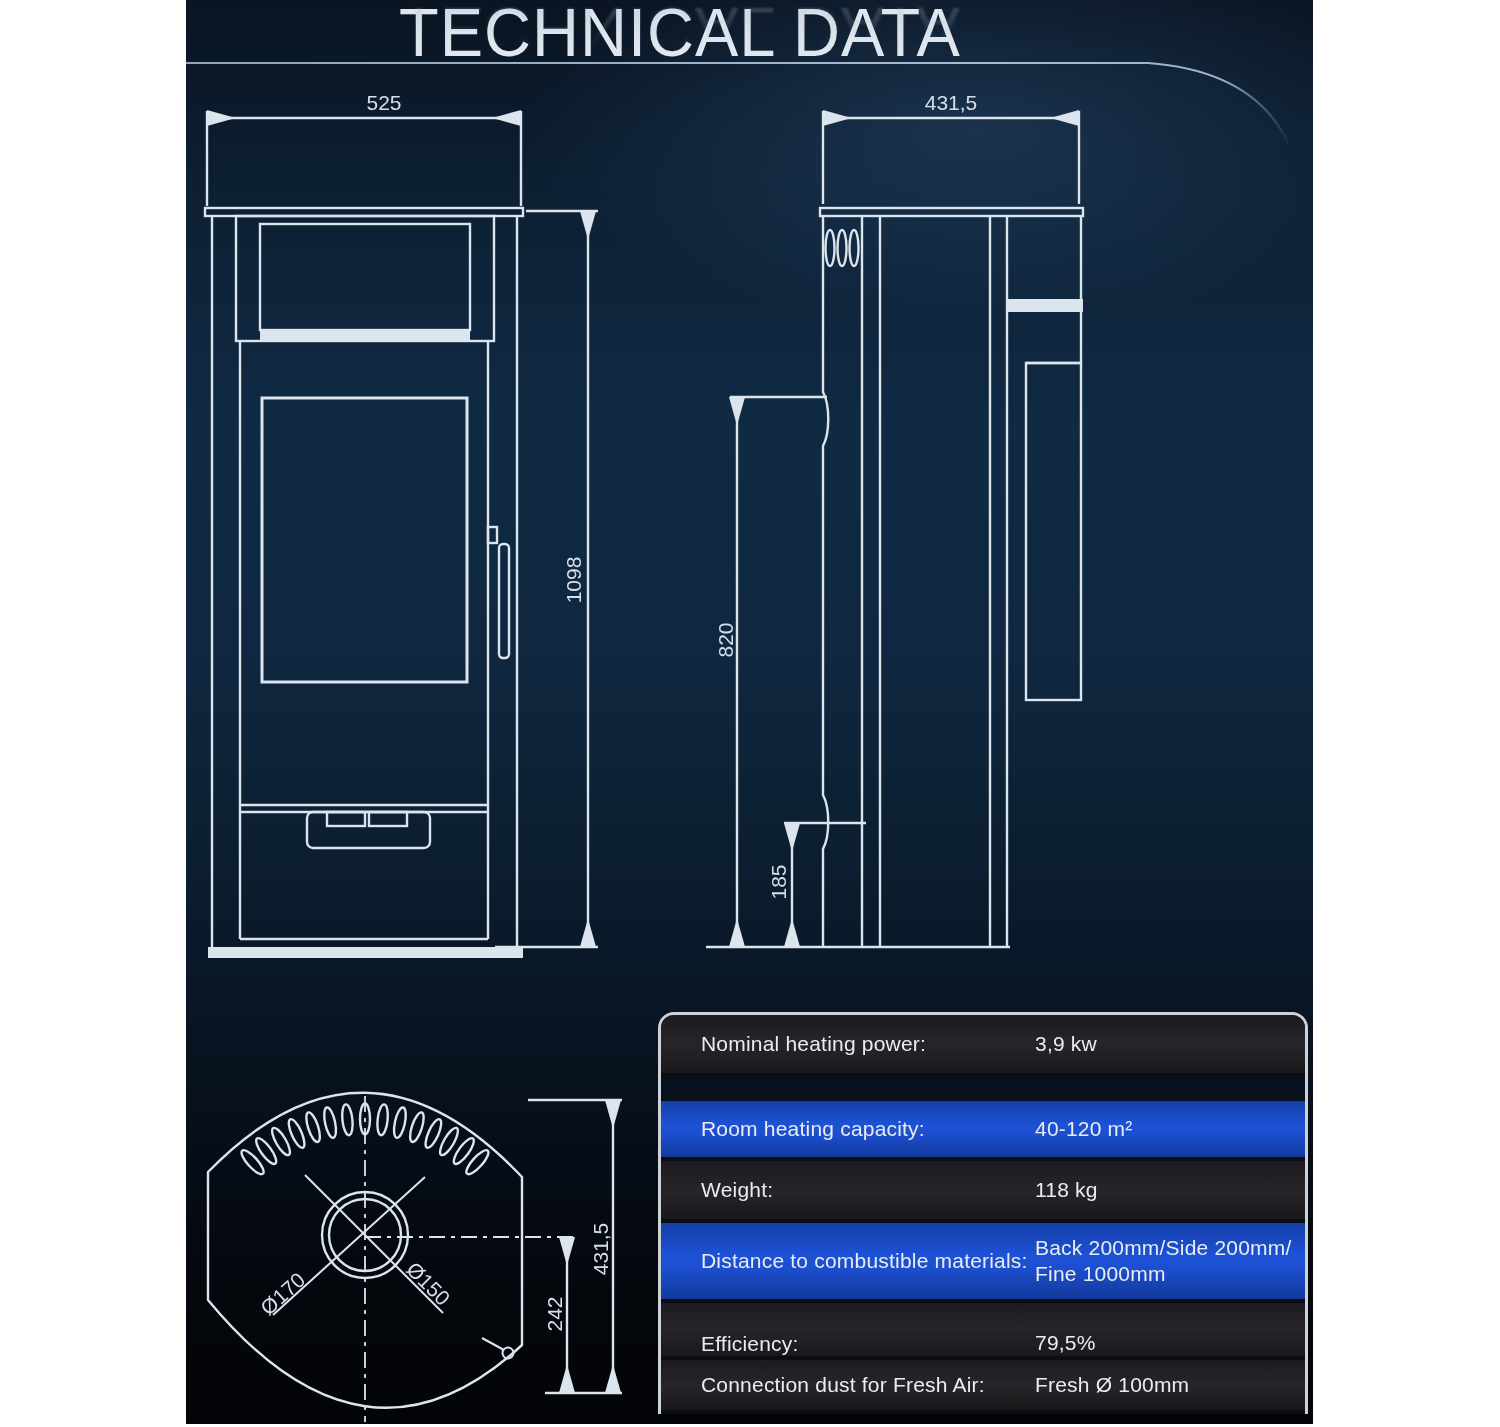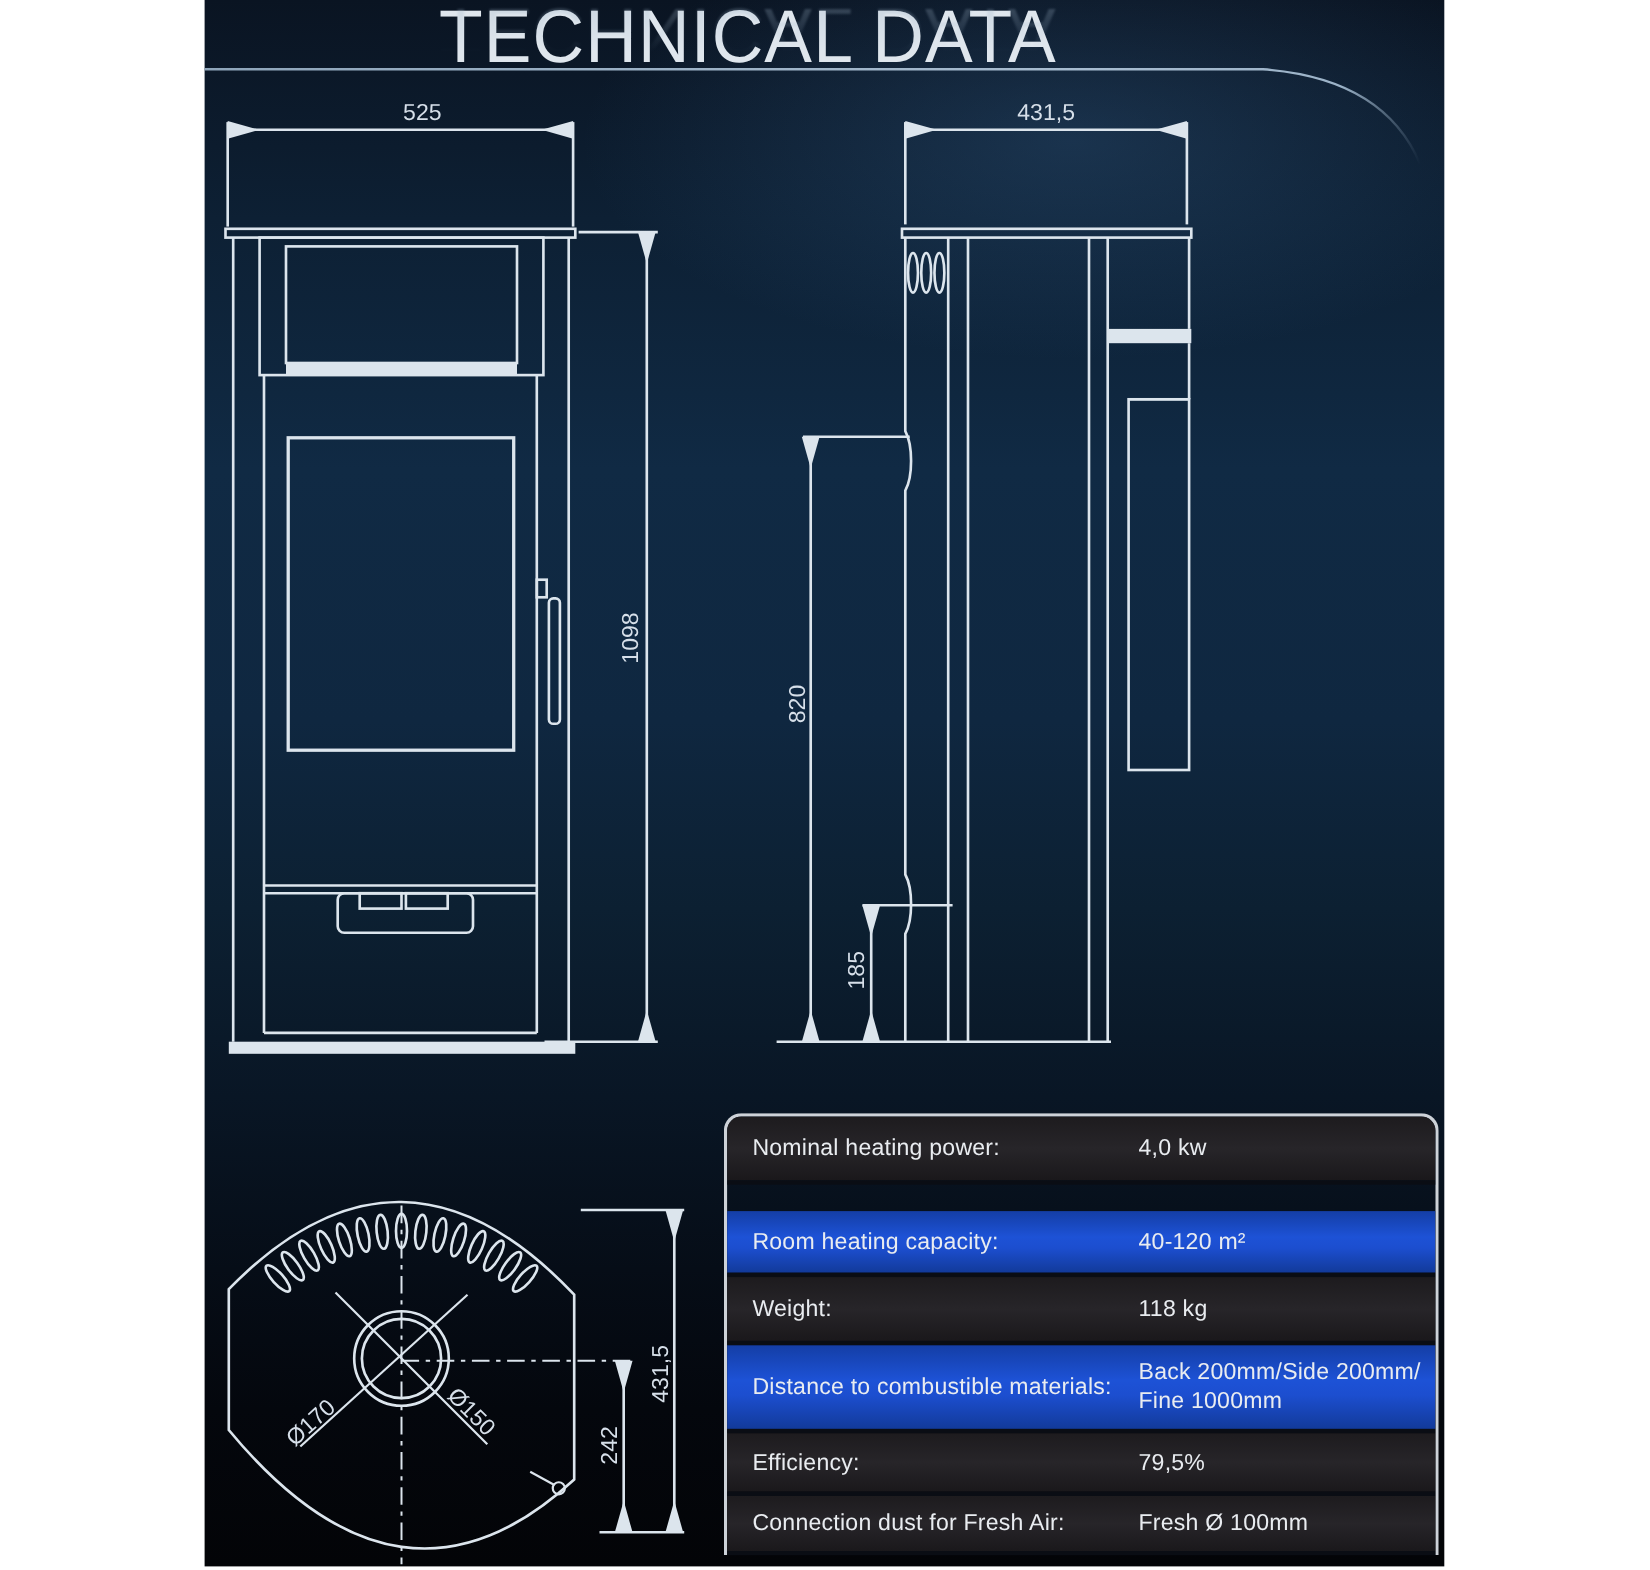--- a/index.html
+++ b/index.html
@@ -28,21 +28,21 @@
   .dim.d-l{transform:translate(-50%,-50%) rotate(-42deg);}
   .dim.d-r{transform:translate(-50%,-50%) rotate(45deg);}
   
   .spec-table{position:absolute;left:658px;top:1012px;width:650px;
       border:3px solid #cdd2d8;border-bottom:none;border-radius:16px 16px 0 0;
       overflow:hidden;box-sizing:border-box;}
   .row{position:relative;display:flex;align-items:center;border-bottom:4px solid #0a0d14;
        color:#e9ecf0;font-size:21px;letter-spacing:.2px;}
   .row.dark{background:linear-gradient(180deg,#1d1b1e 0%,#272529 50%,#1a181b 100%);}
   .row.blue{background:linear-gradient(180deg,#143ea6 0%,#1d52d6 42%,#1c4ecf 60%,#123a9a 100%);}
-  .row .lbl{padding-left:23px;}
+  .row .lbl{padding-left:40px;}
   .row .val{position:absolute;left:374px;line-height:26px;}
 </style>
 </head>
 <body>
 
 <div class="page">
   <div class="content">
     <div class="title-wrap">
       <h1 class="title">TECHNICAL DATA</h1>
       <div class="title-reflect">TECHNICAL DATA</div>
@@ -154,38 +154,38 @@
   <span class="dim v" style="left:726px;top:640px;">820</span>
   <span class="dim v" style="left:779px;top:882px;">185</span>
   <span class="dim d-l" style="left:283px;top:1294px;">Ø170</span>
   <span class="dim d-r" style="left:428px;top:1284px;">Ø150</span>
   <span class="dim v" style="left:555px;top:1314px;">242</span>
   <span class="dim v" style="left:601px;top:1249px;">431,5</span>
 
   <div class="spec-table">
     <div class="row dark" style="height:58px;">
       <span class="lbl">Nominal heating power:</span>
-      <span class="val">4,0 kw</span>
+      <span class="val">3,9 kw</span>
     </div>
     <div class="row blue" style="height:56px;margin-top:24px;">
       <span class="lbl">Room heating capacity:</span>
       <span class="val">40-120 m²</span>
     </div>
     <div class="row dark" style="height:58px;">
       <span class="lbl">Weight:</span>
       <span class="val">118 kg</span>
     </div>
     <div class="row blue" style="height:76px;">
       <span class="lbl">Distance to combustible materials:</span>
       <span class="val">
           <span style="display:block">Back 200mm/Side 200mm/</span>
           <span style="display:block">Fine 1000mm</span>
         </span>
     </div>
-    <div class="row dark" style="height:53px;">
+    <div class="row dark" style="height:53px;align-items:flex-end;">
       <span class="lbl">Efficiency:</span>
       <span class="val">79,5%</span>
     </div>
     <div class="row dark" style="height:50px;">
       <span class="lbl">Connection dust for Fresh Air:</span>
       <span class="val">Fresh Ø 100mm</span>
     </div>
 
   </div>
 </div>

